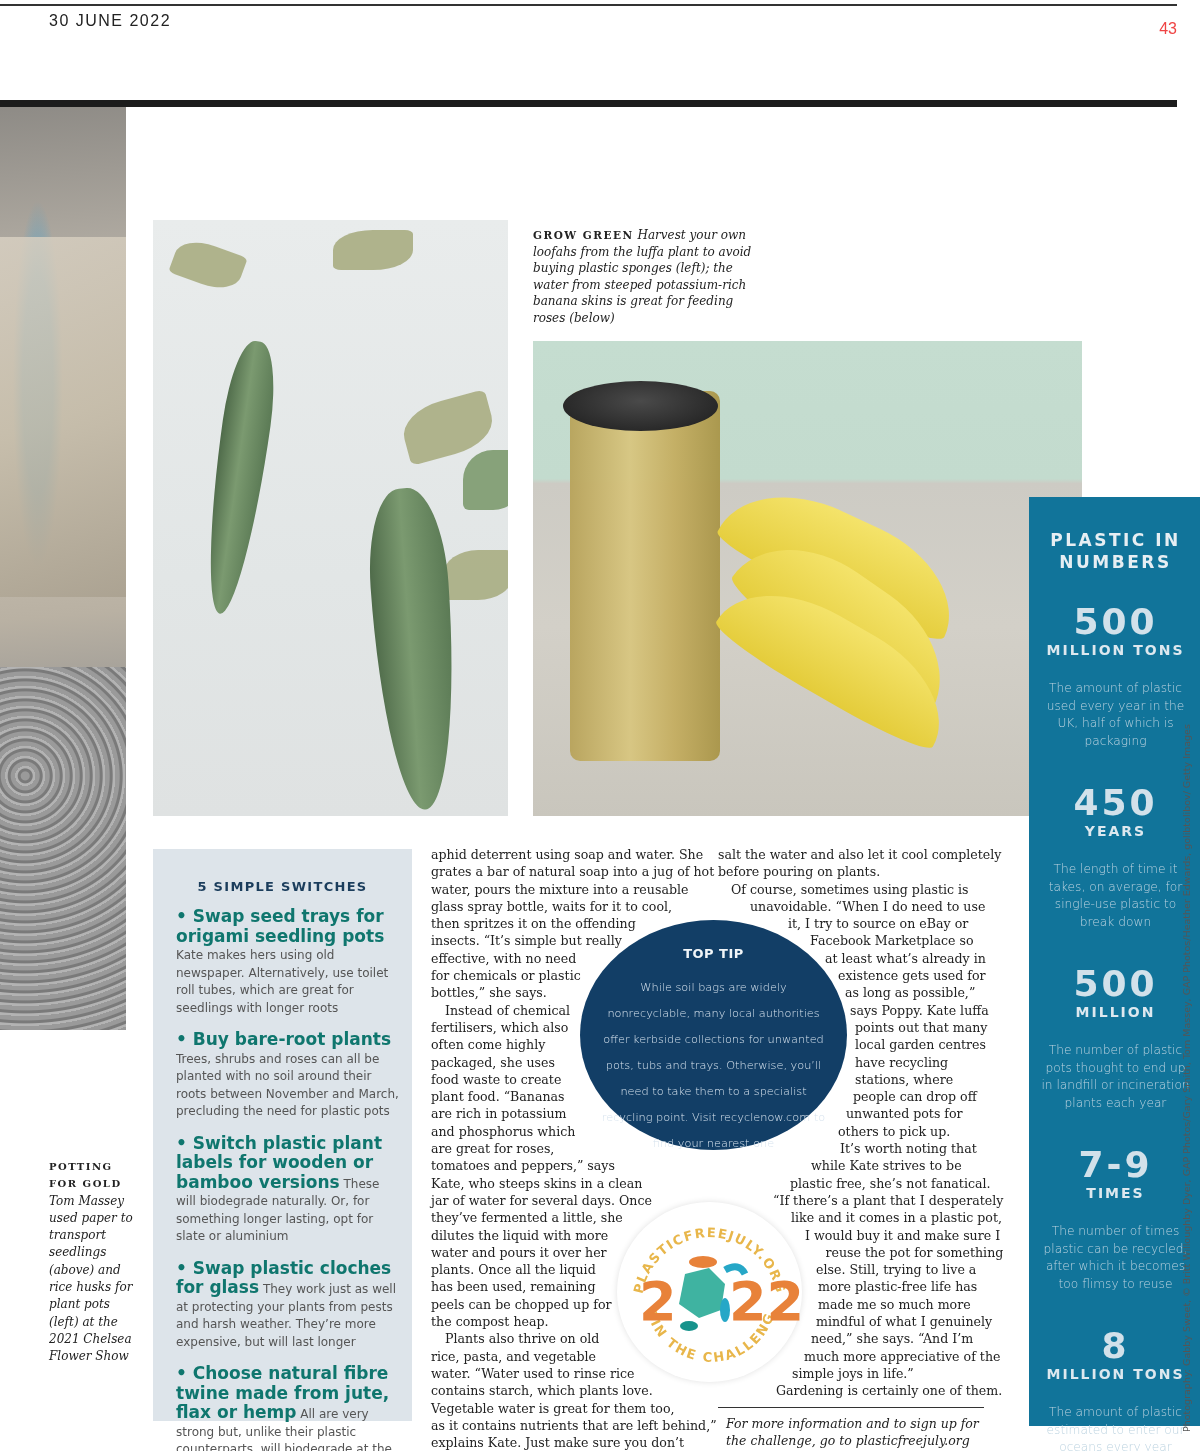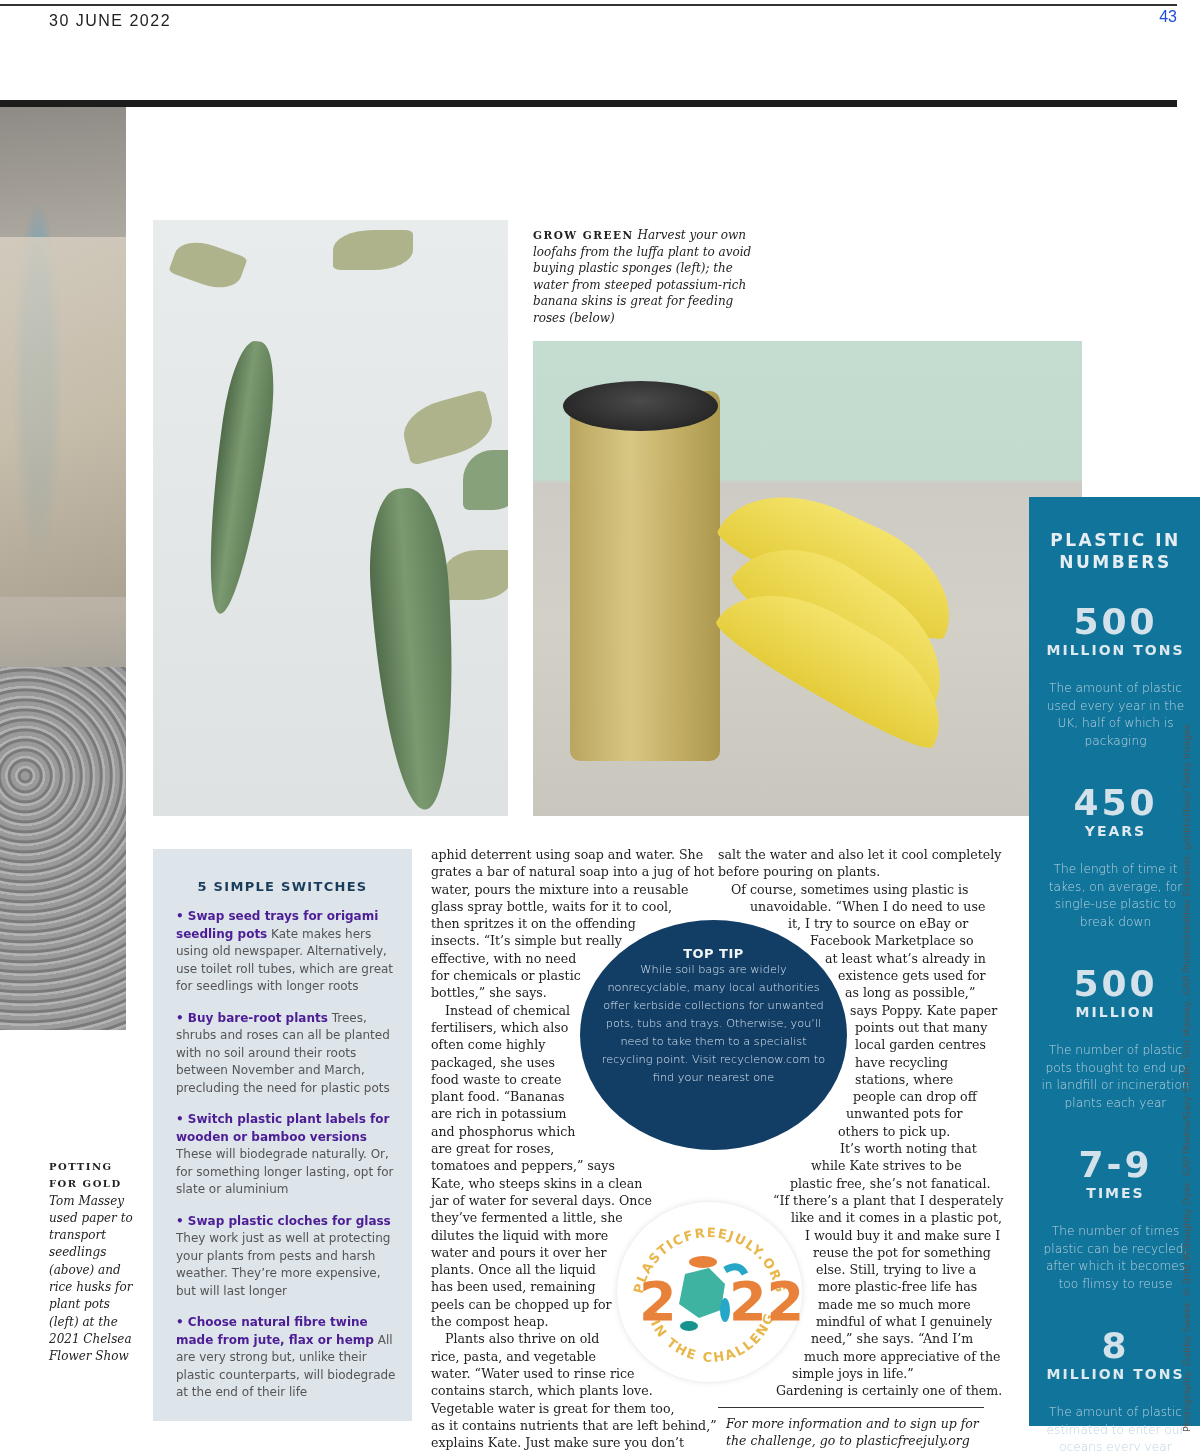--- a/index.html
+++ b/index.html
@@ -1,21 +1,21 @@
 <!DOCTYPE html>
 <html><head>
 <meta charset="utf-8">
 <style>
   * { box-sizing: border-box; margin: 0; padding: 0; }
   html, body { width: 1200px; height: 1451px; background: #fff; overflow: hidden; }
   body { position: relative; font-family: "DejaVu Serif", serif; color: #222; }
 
   .top-rule { position: absolute; left: 0; top: 4px; width: 1177px; height: 2px; background: #333; }
   .date { position: absolute; left: 49px; top: 12px; font-family: "Liberation Sans", sans-serif; font-size: 16px; letter-spacing: 1.5px; color: #222; }
-  .page-num { position: absolute; right: 23px; top: 8px; font-family: "Liberation Sans", sans-serif; font-size: 16px; color: #1d4ed8; }
+  .page-num { position: absolute; right: 23px; top: 20px; font-family: "Liberation Sans", sans-serif; font-size: 16px; color: #ef4444; }
   .thick-rule { position: absolute; left: 0; top: 100px; width: 1177px; height: 7px; background: #1c1c1c; }
 
   
   .photo-left { position: absolute; left: 0; top: 107px; width: 126px; height: 923px;
     background:
       radial-gradient(ellipse at 30% 30%, rgba(80,160,200,.7) 0 12%, transparent 20%),
       linear-gradient(175deg, #8e8b86 0%, #b8b2a8 20%, #cfc7b9 35%, #b9b1a3 55%, #8f8f8f 70%, #7d7d7d 85%, #979797 100%);
   }
   .photo-left .crate { position: absolute; left: 0; top: 130px; width: 126px; height: 360px;
     background: linear-gradient(160deg, #d8d0c2 0%, #c5bca9 50%, #a9a08f 100%); opacity: .85; }
@@ -48,34 +48,34 @@
   .stat-unit { font-weight: bold; font-size: 14px; letter-spacing: 2px; color: #dde8ef; margin-top: 1px; }
   .stat-desc { font-size: 12.2px; line-height: 17.5px; color: #bcd3e0; margin: 22px auto 0; width: 150px; font-weight: 300; }
 
   .credit { position: absolute; left: 1181px; top: 1432px; transform-origin: left top; transform: rotate(-90deg); white-space: nowrap; font-family: "DejaVu Sans", sans-serif; font-size: 9.5px; color: #555; }
 
   
   .switches { position: absolute; left: 153px; top: 849px; width: 259px; height: 572px; background: #dde4ea; font-family: "DejaVu Sans", sans-serif; padding: 30px 10px 0 23px; }
   .switches-title { text-align: center; font-weight: bold; font-size: 13px; letter-spacing: 1.3px; color: #1b3d5c; margin-left: -13px; }
   .switch { margin-top: 14px; font-size: 12px; line-height: 17.5px; color: #555; }
   .switch:first-of-type { margin-top: 16px; }
-  .switch b { color: #4c1d95; font-weight: bold; font-size: 12px; }
+  .switch b { color: #0f766e; font-weight: bold; font-size: 17px; }
 
   .caption-potting { position: absolute; left: 49px; top: 1158px; width: 90px; font-size: 12px; line-height: 17.3px; font-style: italic; color: #222; }
   .caption-potting .kicker { font-style: normal; font-weight: bold; font-size: 10px; letter-spacing: 1.5px; line-height: 17.3px; display: block; }
 
   
   .body-col { position: absolute; font-size: 12.6px; line-height: 17.3px; color: #222; font-family: "DejaVu Serif", serif; }
   .body-col .ln { display: block; white-space: nowrap; }
   .col2 { left: 431px; top: 846px; }
   .col3 { left: 718px; top: 846px; }
 
   .top-tip { position: absolute; left: 580px; top: 920px; width: 267px; height: 230px; border-radius: 50%; background: #123e66; color: #d7e3ee; text-align: center; font-family: "DejaVu Sans", sans-serif; padding-top: 26px; }
   .top-tip h3 { font-size: 13px; font-weight: bold; letter-spacing: .5px; color: #f1f5f8; }
-  .top-tip p { font-size: 11.3px; line-height: 18px; margin: 0 auto; width: 225px; font-weight: 300; }
+  .top-tip p { font-size: 11.3px; line-height: 26px; margin: 14px auto; width: 225px; font-weight: 300; }
 
   .badge { position: absolute; left: 617px; top: 1202px; width: 185px; height: 180px; border-radius: 50%; background: #fff; box-shadow: 0 0 6px rgba(0,0,0,.12); }
   .badge svg { width: 100%; height: 100%; }
 
   .sep { position: absolute; left: 718px; top: 1407px; width: 266px; height: 1px; background: #333; }
   .footer-note { position: absolute; left: 718px; top: 1415px; width: 270px; font-style: italic; font-size: 12.5px; line-height: 17px; color: #222; margin-left: 8px; }
 </style>
 </head>
 <body>
 
@@ -216,35 +216,35 @@
 <div class="body-col col3" id="col3">
     <span class="ln" style="padding-left: 0px;">salt the water and also let it cool completely</span>
     <span class="ln" style="padding-left: 0px;">before pouring on plants.</span>
     <span class="ln" style="padding-left: 13px;">Of course, sometimes using plastic is</span>
     <span class="ln" style="padding-left: 32px;">unavoidable. “When I do need to use</span>
     <span class="ln" style="padding-left: 70px;">it, I try to source on eBay or</span>
     <span class="ln" style="padding-left: 92px;">Facebook Marketplace so</span>
     <span class="ln" style="padding-left: 107px;">at least what’s already in</span>
     <span class="ln" style="padding-left: 120px;">existence gets used for</span>
     <span class="ln" style="padding-left: 127px;">as long as possible,”</span>
-    <span class="ln" style="padding-left: 132px;">says Poppy. Kate paper</span>
+    <span class="ln" style="padding-left: 132px;">says Poppy. Kate luffa</span>
     <span class="ln" style="padding-left: 137px;">points out that many</span>
     <span class="ln" style="padding-left: 137px;">local garden centres</span>
     <span class="ln" style="padding-left: 137px;">have recycling</span>
     <span class="ln" style="padding-left: 137px;">stations, where</span>
     <span class="ln" style="padding-left: 135px;">people can drop off</span>
     <span class="ln" style="padding-left: 128px;">unwanted pots for</span>
     <span class="ln" style="padding-left: 120px;">others to pick up.</span>
     <span class="ln" style="padding-left: 122px;">It’s worth noting that</span>
     <span class="ln" style="padding-left: 93px;">while Kate strives to be</span>
     <span class="ln" style="padding-left: 72px;">plastic free, she’s not fanatical.</span>
     <span class="ln" style="padding-left: 55px; text-align: center;">“If there’s a plant that I desperately</span>
     <span class="ln" style="padding-left: 73px;">like and it comes in a plastic pot,</span>
     <span class="ln" style="padding-left: 87px;">I would buy it and make sure I</span>
-    <span class="ln" style="padding-left: 95px;">reuse the pot for something</span>
+    <span class="ln" style="padding-left: 95px; text-align: right;">reuse the pot for something</span>
     <span class="ln" style="padding-left: 98px;">else. Still, trying to live a</span>
     <span class="ln" style="padding-left: 100px;">more plastic-free life has</span>
     <span class="ln" style="padding-left: 100px;">made me so much more</span>
     <span class="ln" style="padding-left: 98px;">mindful of what I genuinely</span>
     <span class="ln" style="padding-left: 93px;">need,” she says. “And I’m</span>
     <span class="ln" style="padding-left: 86px;">much more appreciative of the</span>
     <span class="ln" style="padding-left: 74px;">simple joys in life.”</span>
     <span class="ln" style="padding-left: 58px;">Gardening is certainly one of them.</span>
   </div>
 

